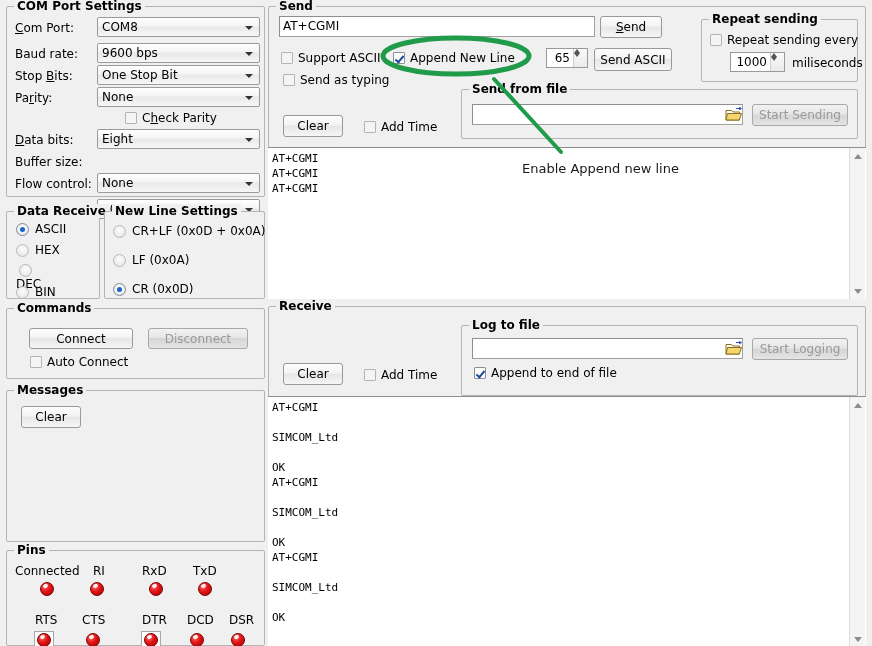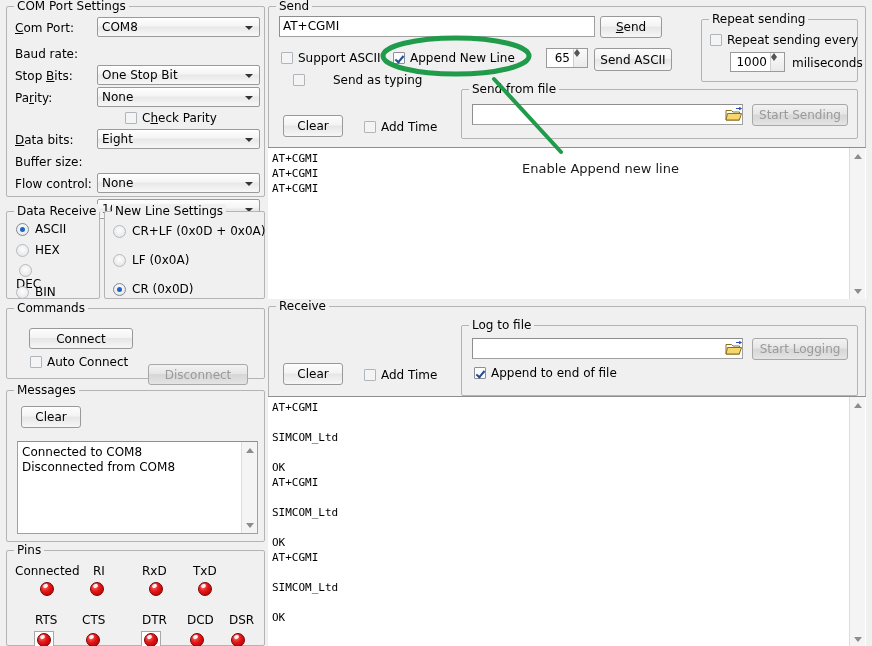--- a/index.html
+++ b/index.html
@@ -12,21 +12,21 @@
     font-size: 12px;
     color: #000;
   }
   #app { position: relative; width: 872px; height: 646px; background: #f0f0f0; }
 
   
   .group { position: absolute; border: 1px solid #b4b4b4; background: #f0f0f0; border-radius: 2px; }
   .group > .legend {
     position: absolute; top: -8px; left: 7px;
     background: #f0f0f0; padding: 0 3px;
-    font-size: 12px; line-height: 14px; color: #000; white-space: nowrap;
+    font-size: 12px; line-height: 14px; color: #000; white-space: nowrap; font-weight: bold;
   }
 
   
   .lbl { position: absolute; font-size: 12px; line-height: 14px; white-space: nowrap; color:#000; }
   .lbl u { text-decoration: underline; }
 
   
   .combo {
     position: absolute; height: 20px;
     background: linear-gradient(#ffffff 0%, #f4f4f4 45%, #e8e8e8 50%, #f7f7f7 100%);
@@ -189,20 +189,24 @@
       <span>COM Port Settings</span>
     </div>
 
     <div class="lbl" style="left:8px; top:14px;"><u>C</u>om Port:</div>
     <div class="combo" style="left:90px; top:10px; width:163px;">
       <span>COM8</span>
       <span class="arrow"></span>
     </div>
 
     <div class="lbl" style="left:8px; top:40px;">Baud rate:</div>
+    <div class="combo" style="left:90px; top:36px; width:163px;">
+      <span>9600 bps</span>
+      <span class="arrow"></span>
+    </div>
 
     <div class="lbl" style="left:8px; top:62px;">Stop <u>B</u>its:</div>
     <div class="combo" style="left:90px; top:58px; width:163px;">
       <span>One Stop Bit</span>
       <span class="arrow"></span>
     </div>
 
     <div class="lbl" style="left:8px; top:84px;">Pa<u>r</u>ity:</div>
     <div class="combo" style="left:90px; top:80px; width:163px;">
       <span>None</span>
@@ -271,44 +275,32 @@
       <span class="dot"></span>
       <span class="txt">CR (0x0D)</span>
     </div>
   </div>
 
   <div class="group" style="left:6px; top:308px; width:259px; height:71px;">
     <div class="legend">
       <span>Commands</span>
     </div>
     <div class="btn" style="left:22px; top:19px; width:104px; height:21px;">Connect</div>
-    <div class="btn disabled" style="left:141px; top:19px; width:100px; height:21px;margin-top:36px;">Disconnect</div>
+    <div class="btn disabled" style="left:141px; top:19px; width:100px; height:21px;">Disconnect</div>
     <div class="cb" style="left:23px; top:46px;">
       <span class="box"></span>
       <span class="txt">Auto Connect</span>
     </div>
   </div>
 
   <div class="group" style="left:6px; top:390px; width:259px; height:152px;">
     <div class="legend">
       <span>Messages</span>
     </div>
     <div class="btn" style="left:14px; top:15px; width:60px; height:22px;">Clear</div>
-    <div class="logbox msgbox" style="left:10px; top:50px; width:241px; height:93px;">
-      <div class="inner">Connected to COM8
-Disconnected from COM8</div>
-      <div class="vscroll">
-        <div class="ar up">
-            <i></i>
-          </div>
-        <div class="ar dn">
-            <i></i>
-          </div>
-      </div>
-    </div>
   </div>
 
   <div class="group" style="left:6px; top:550px; width:259px; height:96px;">
     <div class="legend">
       <span>Pins</span>
     </div>
 
     <div class="lbl" style="left:8px; top:13px;">Connected</div>
     <div class="lbl" style="left:86px; top:13px;">RI</div>
     <div class="lbl" style="left:135px; top:13px;">RxD</div>
@@ -347,21 +339,21 @@
       </div>
 
     <div class="cb" style="left:12px; top:44px;">
       <span class="box"></span>
       <span class="txt">Support ASCII</span>
     </div>
     <div class="cb on" style="left:124px; top:44px;">
       <span class="box"></span>
       <span class="txt">Append New Line</span>
     </div>
-    <div class="cb" style="left:24px; top:66px;gap:23px;">
+    <div class="cb" style="left:14px; top:66px;">
       <span class="box"></span>
       <span class="txt">Send as typing</span>
     </div>
 
     <div class="spin" style="left:277px; top:41px; width:42px;">
       <span class="val">65</span>
       <span class="btns">
         <span class="u">
             <i></i>
           </span>

